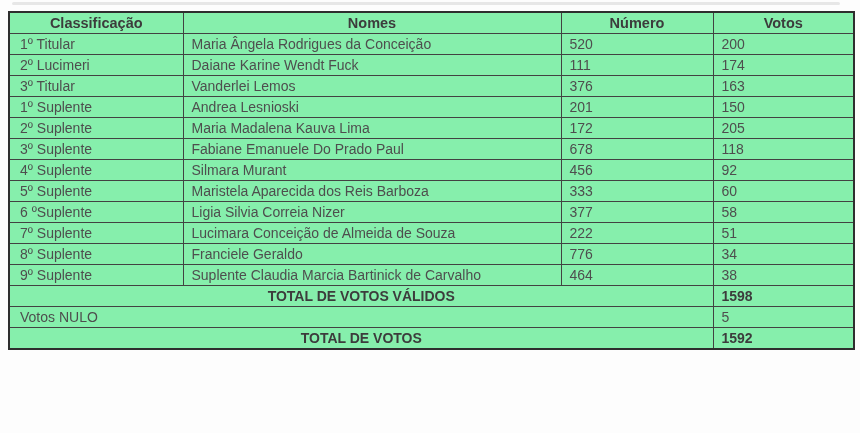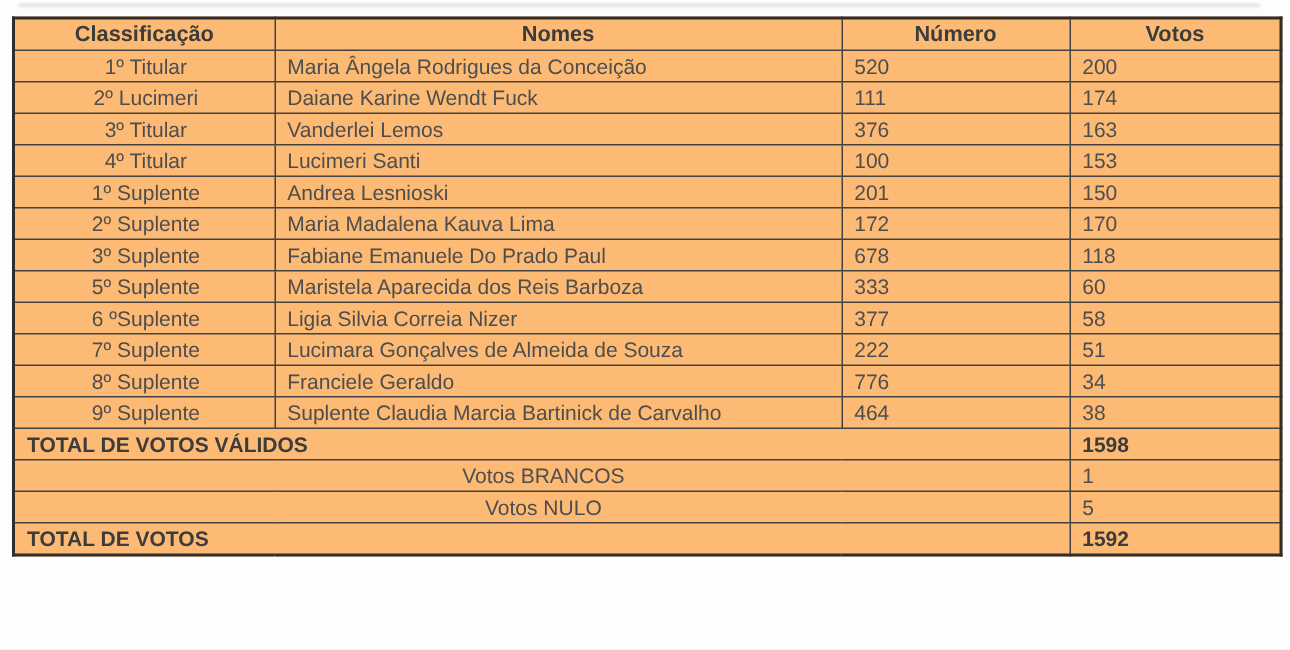--- a/index.html
+++ b/index.html
@@ -26,21 +26,21 @@
     border-radius: 2px;
     filter: blur(0.6px);
   }
   table.results {
     position: absolute;
     left: 8px;
     top: 11px;
     width: 845px;
     border-collapse: collapse;
     table-layout: fixed;
-    background: #fdba74;
+    background: #86efac;
     border: 2px solid #2e2e2e;
   }
   table.results th,
   table.results td {
     border: 1px solid #424242;
     height: 20px;
     padding: 0 8px;
     font-size: 14px;
     color: #4e4e4e;
     white-space: nowrap;
@@ -50,28 +50,27 @@
     font-weight: normal;
   }
   table.results th {
     font-weight: bold;
     text-align: center;
     color: #3c3c3c;
     font-size: 14.5px;
   }
   table.results td.pad-left {
     padding-left: 10px;
-    text-align: center;
   }
   table.results td.bold-cell {
     font-weight: bold;
     color: #3c3c3c;
   }
   table.results td.center-cell {
-    text-align: left;
+    text-align: center;
   }
 </style>
 </head>
 <body>
 
 <div class="page">
   <div class="scan-artifact-top"></div>
 
   <table class="results">
     <colgroup>
@@ -101,82 +100,78 @@
         <td>111</td>
         <td>174</td>
       </tr>
       <tr>
         <td class="pad-left">3º Titular</td>
         <td>Vanderlei Lemos</td>
         <td>376</td>
         <td>163</td>
       </tr>
       <tr>
-        <td class="pad-left">4º Titular</td>
-        <td>Lucimeri Santi</td>
-        <td>100</td>
-        <td>153</td>
-      </tr>
-      <tr>
         <td class="pad-left">1º Suplente</td>
         <td>Andrea Lesnioski</td>
         <td>201</td>
         <td>150</td>
       </tr>
       <tr>
         <td class="pad-left">2º Suplente</td>
         <td>Maria Madalena Kauva Lima</td>
         <td>172</td>
-        <td>170</td>
+        <td>205</td>
       </tr>
       <tr>
         <td class="pad-left">3º Suplente</td>
         <td>Fabiane Emanuele Do Prado Paul</td>
         <td>678</td>
         <td>118</td>
+      </tr>
+      <tr>
+        <td class="pad-left">4º Suplente</td>
+        <td>Silmara Murant</td>
+        <td>456</td>
+        <td>92</td>
       </tr>
       <tr>
         <td class="pad-left">5º Suplente</td>
         <td>Maristela Aparecida dos Reis Barboza</td>
         <td>333</td>
         <td>60</td>
       </tr>
       <tr>
         <td class="pad-left">6 ºSuplente</td>
         <td>Ligia Silvia Correia Nizer</td>
         <td>377</td>
         <td>58</td>
       </tr>
       <tr>
         <td class="pad-left">7º Suplente</td>
-        <td>Lucimara Gonçalves de Almeida de Souza</td>
+        <td>Lucimara Conceição de Almeida de Souza</td>
         <td>222</td>
         <td>51</td>
       </tr>
       <tr>
         <td class="pad-left">8º Suplente</td>
         <td>Franciele Geraldo</td>
         <td>776</td>
         <td>34</td>
       </tr>
       <tr>
         <td class="pad-left">9º Suplente</td>
         <td>Suplente Claudia Marcia Bartinick de Carvalho</td>
         <td>464</td>
         <td>38</td>
       </tr>
       <tr>
         <td colspan="3" class="bold-cell center-cell">TOTAL DE VOTOS VÁLIDOS</td>
         <td class="bold-cell">1598</td>
       </tr>
       <tr>
-        <td colspan="3" class="pad-left">Votos BRANCOS</td>
-        <td>1</td>
-      </tr>
-      <tr>
         <td colspan="3" class="pad-left">Votos NULO</td>
         <td>5</td>
       </tr>
       <tr>
         <td colspan="3" class="bold-cell center-cell">TOTAL DE VOTOS</td>
         <td class="bold-cell">1592</td>
       </tr>
     </tbody>
   </table>
 </div>

